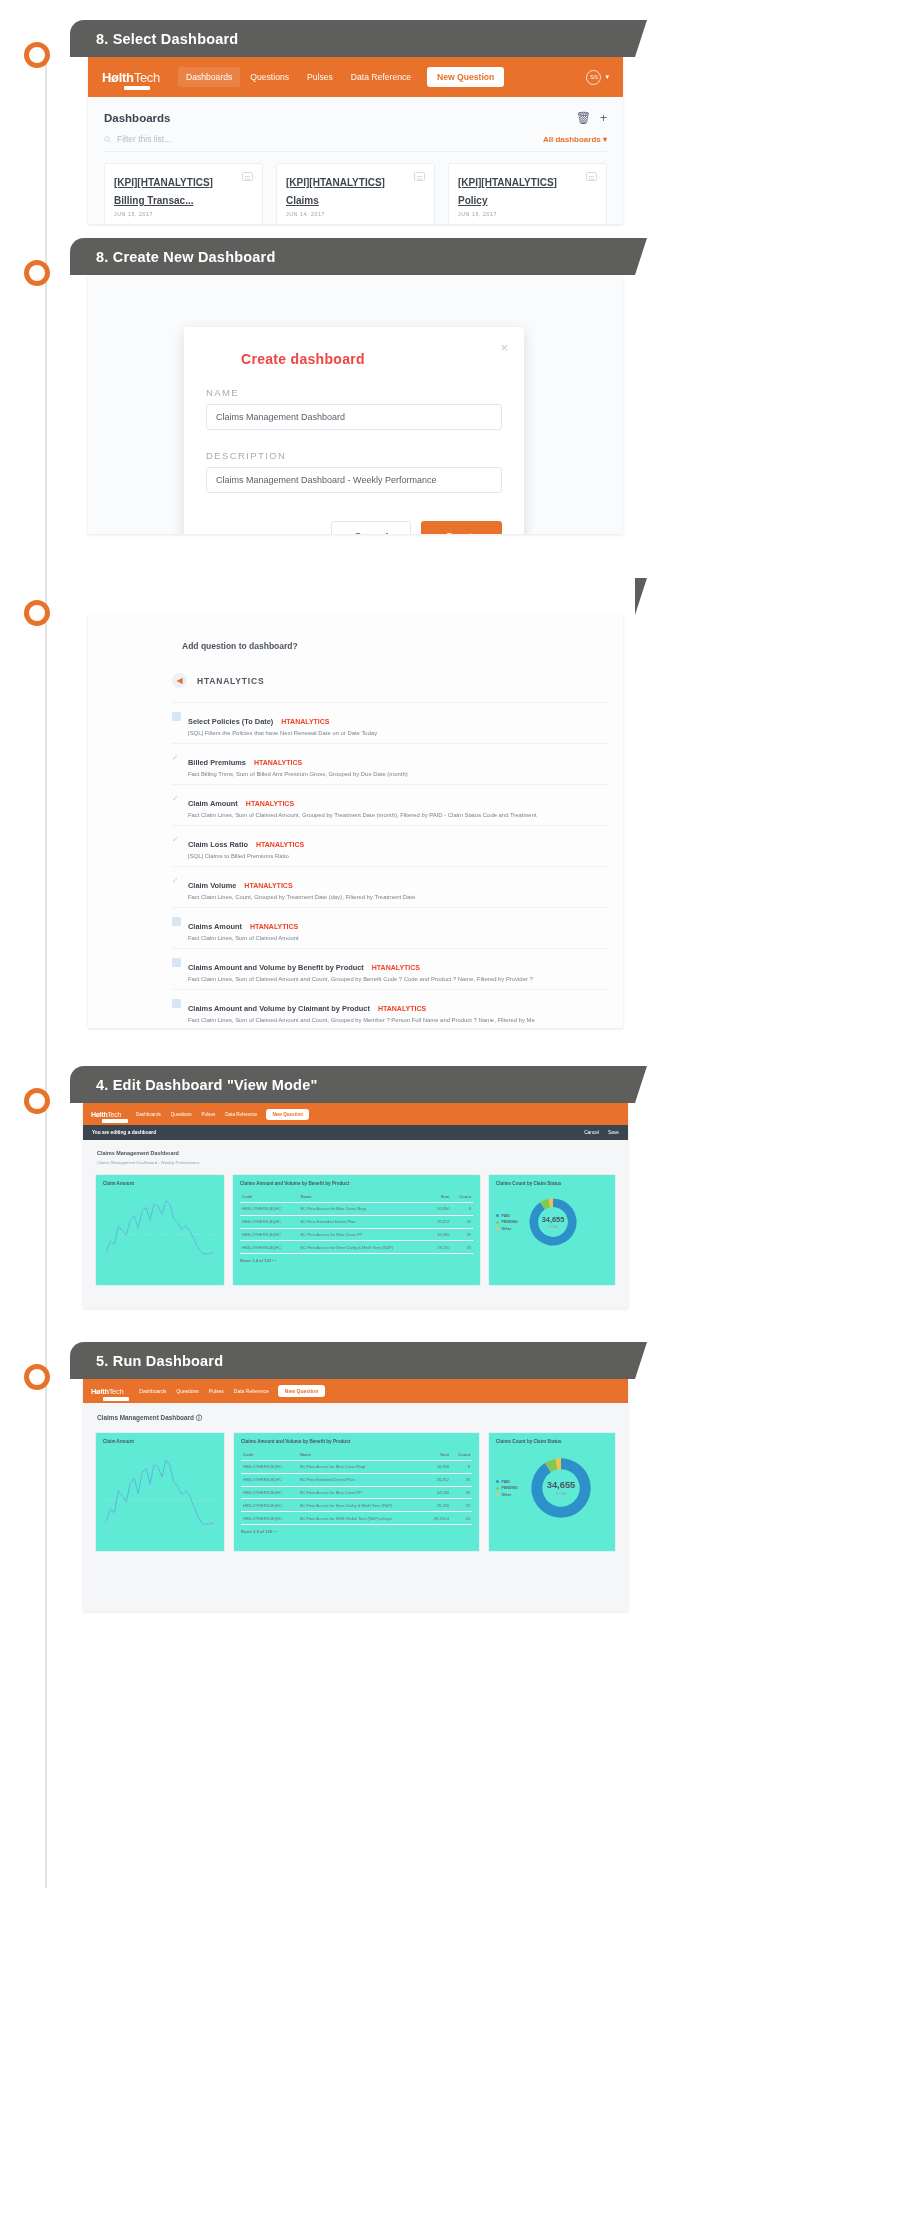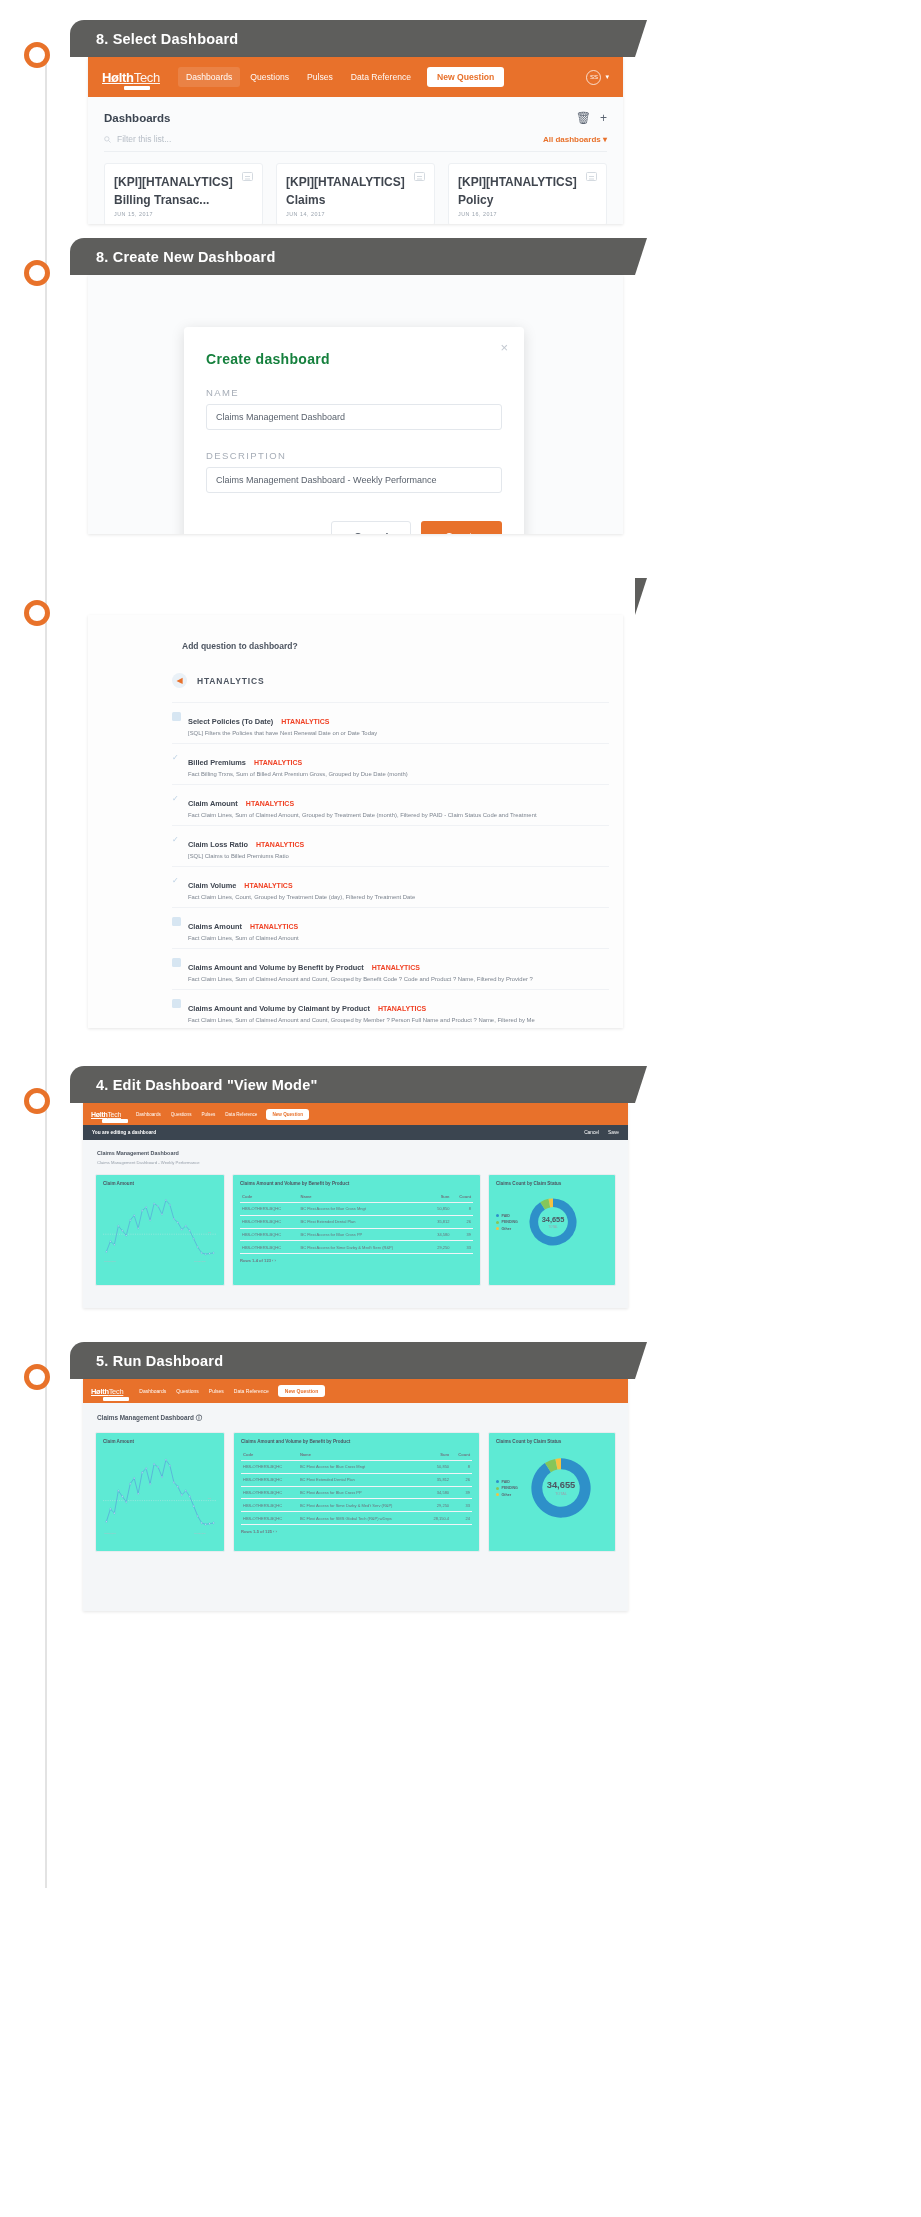--- a/index.html
+++ b/index.html
@@ -45,21 +45,21 @@
   .frame {
     position: absolute; background: #fbfcfd;
     box-shadow: 0 1px 3px rgba(0,0,0,.10);
     overflow: hidden;
   }
   
   .navbar {
     background: #e8712b; display: flex; align-items: center;
     width: 100%; position: relative;
   }
-  .logo { color: #fff; font-weight: 700; letter-spacing: -.3px; position: relative; text-decoration: underline; }
+  .logo { color: #fff; font-weight: 700; letter-spacing: -.3px; position: relative; }
   .logo .lt { font-weight: 400; opacity: .92; }
   .logo-underline {
     position: absolute; left: 38%; bottom: -5px; width: 26px; height: 4px;
     background: #fff; border-radius: 1px;
   }
   .navlink { color: #fff; opacity: .97; white-space: nowrap; }
   .navlink.active { background: rgba(255,255,255,.13); border-radius: 3px; }
   .newq {
     background: #fff; color: #e8712b; font-weight: 700;
     border-radius: 3px; white-space: nowrap;
@@ -89,41 +89,41 @@
     border-bottom: 1px solid #eceff2; padding-bottom: 7px;
   }
   .s1-filter-left { display: flex; align-items: center; gap: 6px; color: #b6bdc6; font-size: 8.5px; }
   .s1-alldash { color: #e8712b; font-size: 8px; font-weight: 600; }
   .s1-cards { display: flex; gap: 13px; margin-top: 11px; }
   .s1-card {
     flex: 1; background: #fff; border: 1px solid #edf0f3; border-radius: 3px;
     padding: 8px 9px; display: flex; justify-content: space-between; align-items: flex-start;
     min-height: 34px;
   }
-  .s1-card-name { font-size: 12px; font-weight: 700; color: #40464f; line-height: 1.25; }
+  .s1-card-name { font-size: 10px; font-weight: 700; color: #40464f; line-height: 1.25; text-decoration: underline; }
   .s1-card-date { font-size: 5.4px; color: #9aa3ae; letter-spacing: .5px; margin-top: 3px; }
   .s1-card-icon {
     width: 11px; height: 9px; border: 1px solid #d4dae0; border-radius: 1.5px;
     flex-shrink: 0; margin-left: 6px; position: relative; background: #fff;
   }
   .s1-card-icon::after {
     content: ""; position: absolute; left: 2px; top: 2.5px; right: 2px; height: 1px;
     background: #d4dae0; box-shadow: 0 2.5px 0 #d4dae0;
   }
 
   
   #step2 { top: 238px; height: 296px; }
   #step2 .frame { left: 88px; top: 37px; width: 535px; height: 259px; background: #fafbfc; }
   .modal {
     position: absolute; left: 96px; top: 52px; width: 340px;
     background: #fff; border-radius: 4px; box-shadow: 0 3px 14px rgba(0,0,0,.13);
     padding: 24px 22px 20px 22px;
   }
   .modal-close { position: absolute; right: 16px; top: 13px; color: #c2c8d0; font-size: 13px; }
-  .modal-title { font-size: 14px; color: #15803d; font-weight: 600; letter-spacing: .3px; }
+  .modal-title { font-size: 14px; color: #ef4444; font-weight: 600; letter-spacing: .3px; margin-left: 35px; }
   .field-label {
     font-size: 9.5px; color: #a6adb7; letter-spacing: 1.4px; margin-top: 20px; margin-bottom: 6px;
   }
   .field-input {
     width: 100%; border: 1px solid #e3e7ec; border-radius: 3px;
     padding: 7px 9px; font-size: 9px; color: #5a626d;
     font-family: "Liberation Sans", sans-serif; background: #fff;
   }
   .modal-actions { display: flex; justify-content: flex-end; gap: 10px; margin-top: 28px; }
   .btn-cancel {

